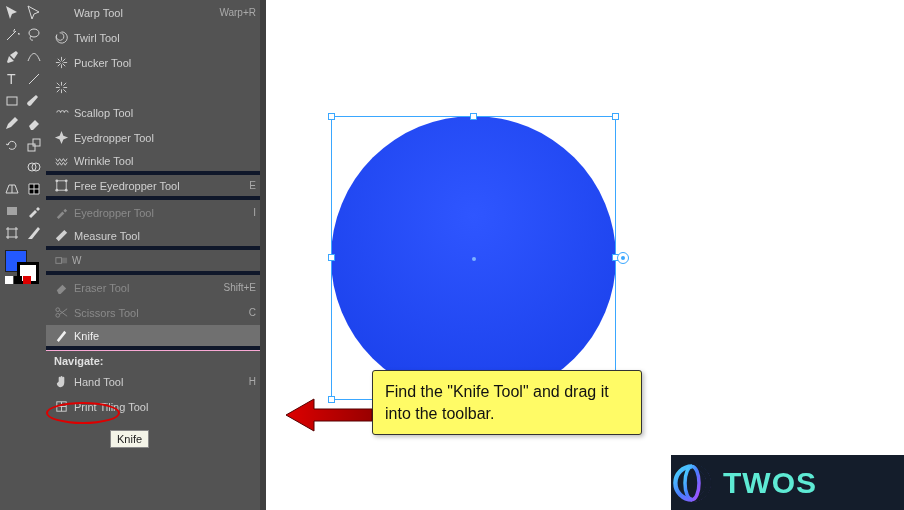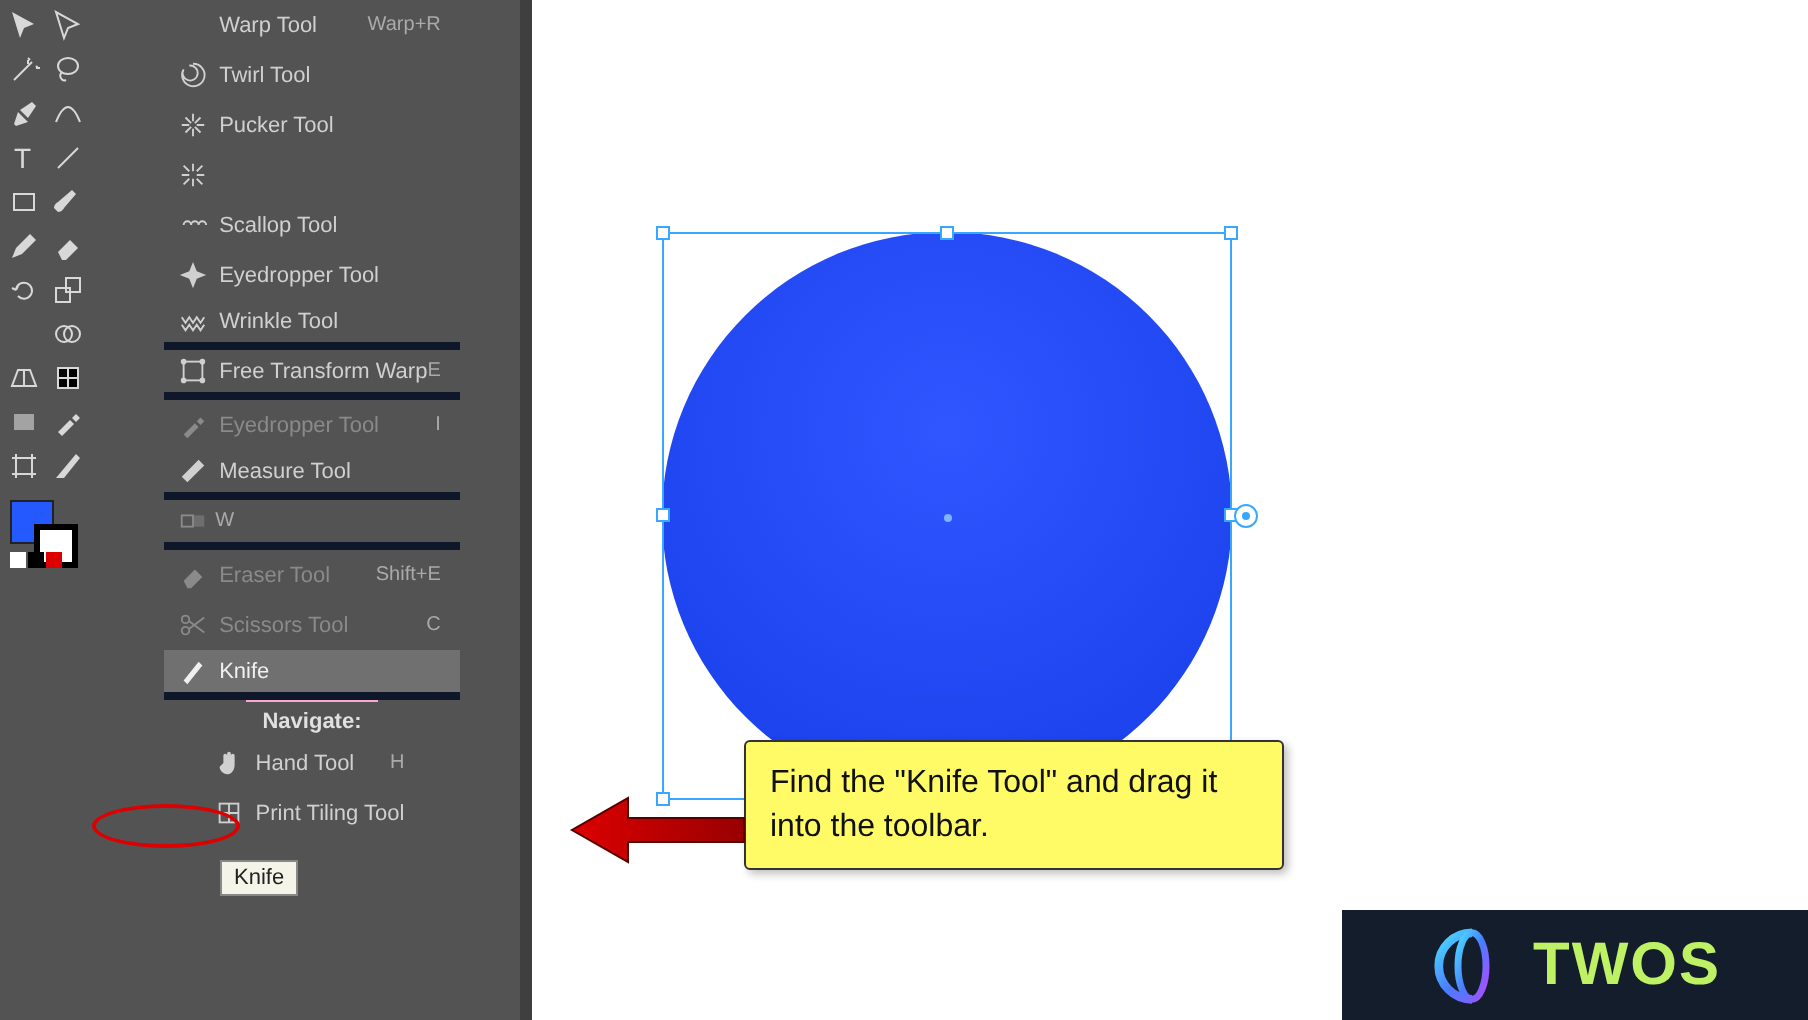--- a/index.html
+++ b/index.html
@@ -28,21 +28,21 @@
   .sw-stroke { position:absolute; left:14px; top:12px; width:22px; height:22px; background:#fff; border:3px solid #000; }
   .sw-mini { position:absolute; left:2px; top:26px; display:flex; gap:1px; }
   .sw-mini span { width:8px; height:8px; background:#000; }
   .sw-mini span:nth-child(1){ background:#fff; }
   .sw-mini span:nth-child(3){ background:#d00; }
 
   
   .panel {
     width: 220px; background: #535353; flex-shrink: 0;
     color: #d0d0d0; font-size: 11px; position: relative;
-    display: flex; flex-direction: column; align-items: center;
+    display: flex; flex-direction: column;
   }
   .panel::after {
     content:''; position:absolute; right:0; top:0; bottom:0; width:6px;
     background: #3f3f3f;
   }
   .tool-item {
     display: flex; align-items: center; height: 25px;
     padding: 0 10px 0 4px; cursor: pointer; position: relative;
   }
   .tool-item.divider-after { border-bottom: 4px solid #0f172a; }
@@ -110,22 +110,22 @@
     box-shadow: 2px 2px 4px rgba(0,0,0,.25);
   }
   .arrow {
     position:absolute; left:284px; top:395px; width:90px; height:40px;
     z-index:4;
   }
 
   
   .twos {
     position:absolute; right:0; bottom:0; width:233px; height:55px;
-    background:#141d2b; color:#bef264; display:flex; align-items:center;
-    justify-content:center; gap:10px;
+    background:#141d2b; color:#5eead4; display:flex; align-items:center;
+    justify-content:flex-start; gap:10px;
   }
   .twos-logo { width:42px; height:42px; }
   .twos-text { font-family: Verdana, sans-serif; font-size:30px; font-weight:bold; letter-spacing:1px; }
 </style>
 </head>
 <body>
 
 <div class="app">
 
   <div class="toolbar">
@@ -343,21 +343,21 @@
         <div class="tool-item divider-after">
           <span class="ico">
             <svg viewBox="0 0 16 16">
               <rect x="3" y="3" width="10" height="10" fill="none" stroke="currentColor"></rect>
               <circle cx="3" cy="3" r="1.5" fill="currentColor"></circle>
               <circle cx="13" cy="3" r="1.5" fill="currentColor"></circle>
               <circle cx="3" cy="13" r="1.5" fill="currentColor"></circle>
               <circle cx="13" cy="13" r="1.5" fill="currentColor"></circle>
             </svg>
           </span>
-          <span class="lbl">Free Transform Warp</span>
+          <span class="lbl">Free Eyedropper Tool</span>
           <span class="shc">E</span>
         </div>
         <div class="tool-item dim">
           <span class="ico">
             <svg viewBox="0 0 16 16">
               <path fill="currentColor" d="M3 13l6-6 2 2-6 6zM10 6l2-2 2 2-2 2z"></path>
             </svg>
           </span>
           <span class="lbl">Eyedropper Tool</span>
           <span class="shc">I</span>

